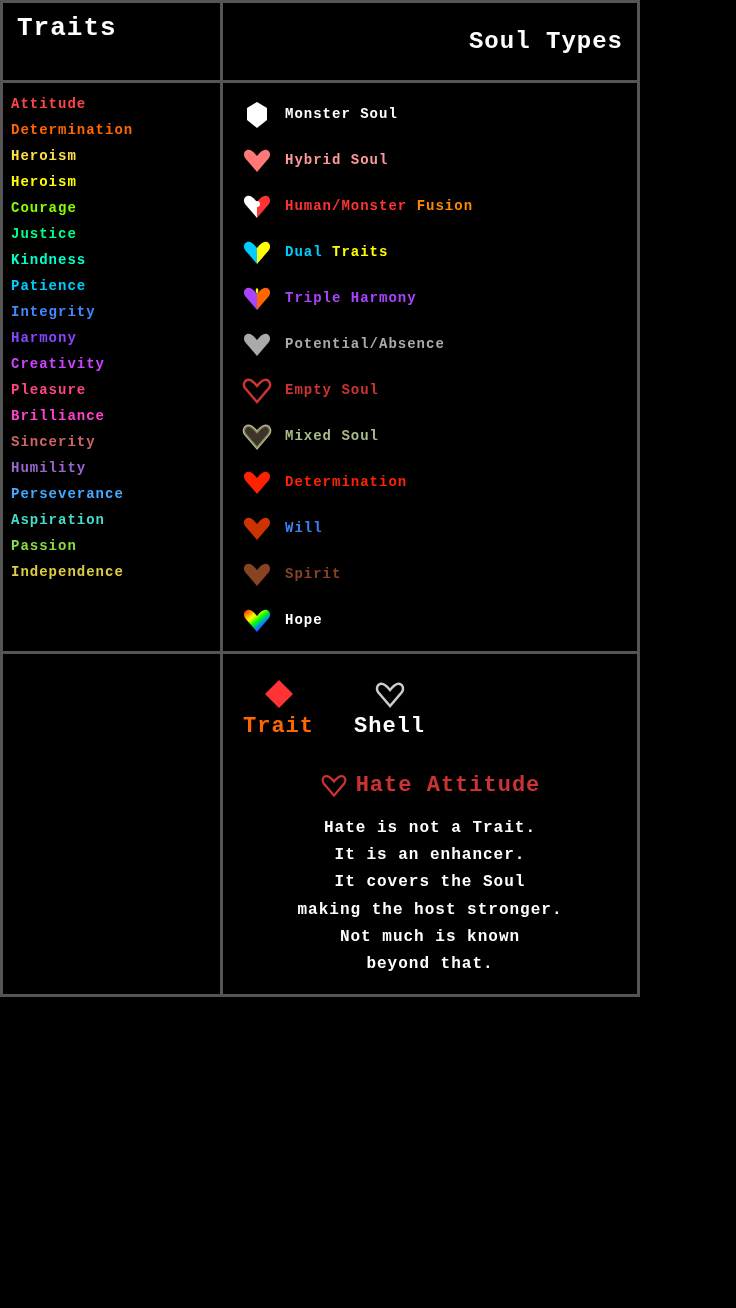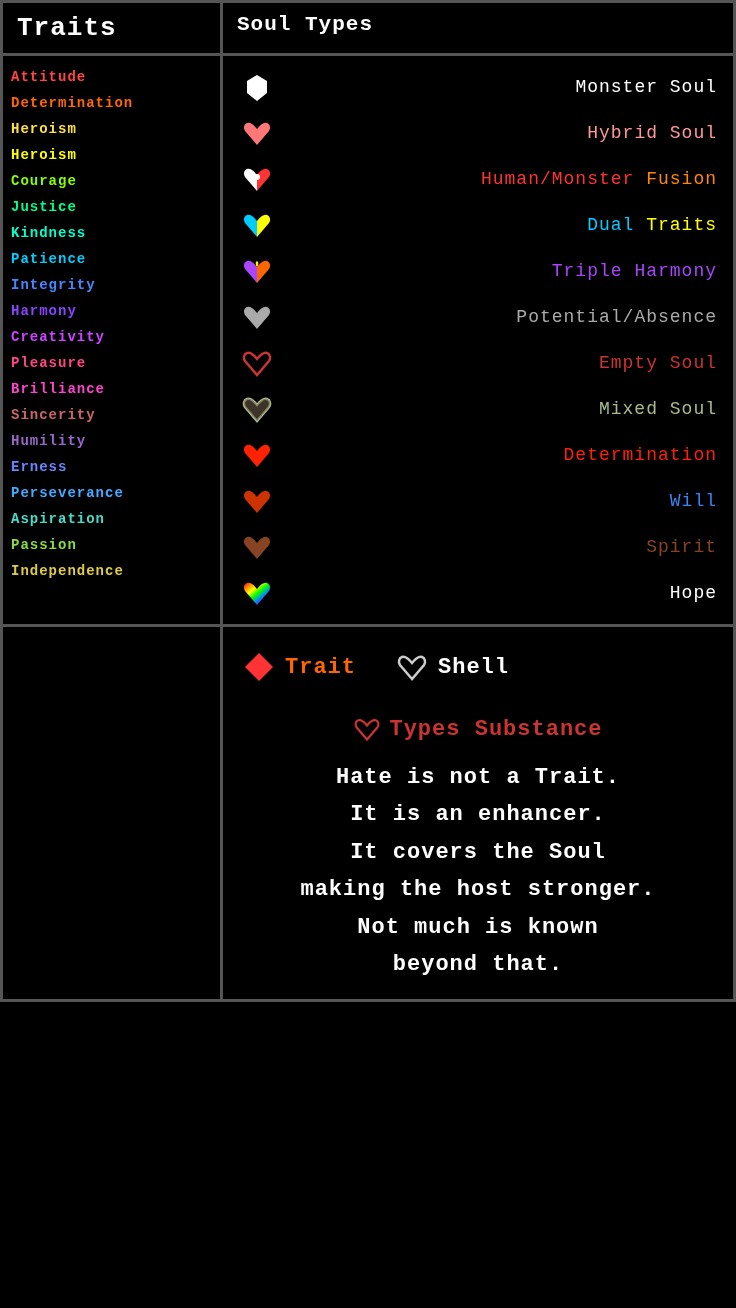--- a/index.html
+++ b/index.html
@@ -6,21 +6,21 @@
 
     body {
       background: #000;
       font-family: 'Courier New', Courier, monospace;
       width: 736px;
       min-height: 1308px;
       overflow-x: hidden;
     }
 
     .table-container {
-      width: 736px;
+      width: 640px;
       border: 3px solid #555;
     }
 
     
     .header-row {
       display: flex;
       border-bottom: 3px solid #555;
     }
 
     .header-traits {
@@ -32,24 +32,24 @@
       font-weight: bold;
       padding: 10px 14px;
       border-right: 3px solid #555;
       letter-spacing: 1px;
     }
 
     .header-soul-types {
       flex: 1;
       background: #000;
       color: #fff;
-      font-size: 21px;
-      font-weight: bold;
-      padding: 10px 14px;
-      text-align: left;
+      font-size: 24px;
+      font-weight: bold;
+      padding: 25px 14px;
+      text-align: right;
       letter-spacing: 1px;
     }
 
     
     .content-row {
       display: flex;
       border-bottom: 3px solid #555;
     }
 
     
@@ -72,24 +72,23 @@
     .soul-types-column {
       flex: 1;
       padding: 8px 16px;
       background: #000;
     }
 
     .soul-entry {
       display: flex;
       align-items: center;
       padding: 5px 0;
-      font-size: 18px;
-      font-weight: normal;
-      letter-spacing: 1px;
-      justify-content: space-between;
+      font-size: 14px;
+      font-weight: bold;
+      letter-spacing: 1px;
     }
 
     .soul-icon {
       margin-right: 10px;
       width: 36px;
       height: 36px;
       display: inline-flex;
       align-items: center;
       justify-content: center;
       flex-shrink: 0;
@@ -118,46 +117,47 @@
       display: flex;
       align-items: center;
       gap: 40px;
       margin-bottom: 24px;
       padding: 8px 0;
     }
 
     .legend-item {
       display: flex;
       align-items: center;
-      gap: 10px;
+      gap: 4px;
       font-size: 22px;
       font-weight: bold;
       color: #fff;
       letter-spacing: 1px;
+      flex-direction: column;
     }
 
     .hate-section {
       text-align: center;
     }
 
     .hate-title {
       display: flex;
       align-items: center;
       justify-content: center;
       gap: 8px;
       font-size: 22px;
       font-weight: bold;
       color: #cc3333;
       margin-bottom: 16px;
       letter-spacing: 1px;
     }
 
     .hate-description {
       color: #fff;
-      font-size: 22px;
+      font-size: 16px;
       font-weight: bold;
       line-height: 1.7;
       text-align: center;
       letter-spacing: 1px;
     }
   </style>
 </head>
 <body>
 
 <div class="table-container">
@@ -183,21 +183,20 @@
       <div class="trait-item" style="color:#00ff88">Justice</div>
       <div class="trait-item" style="color:#00ffcc">Kindness</div>
       <div class="trait-item" style="color:#00ccff">Patience</div>
       <div class="trait-item" style="color:#4488ff">Integrity</div>
       <div class="trait-item" style="color:#8844ff">Harmony</div>
       <div class="trait-item" style="color:#cc44ff">Creativity</div>
       <div class="trait-item" style="color:#ff4488">Pleasure</div>
       <div class="trait-item" style="color:#ff44cc">Brilliance</div>
       <div class="trait-item" style="color:#cc6666">Sincerity</div>
       <div class="trait-item" style="color:#9966cc">Humility</div>
-      <div class="trait-item" style="color:#6688ff">Erness</div>
       <div class="trait-item" style="color:#44aaff">Perseverance</div>
       <div class="trait-item" style="color:#44ddcc">Aspiration</div>
       <div class="trait-item" style="color:#88dd44">Passion</div>
       <div class="trait-item" style="color:#ddcc44">Independence</div>
 
     </div>
 
     <div class="soul-types-column">
 
       <div class="soul-entry">
@@ -356,21 +355,21 @@
           </svg>
           <span style="color:#ffffff">Shell</span>
         </div>
       </div>
 
       <div class="hate-section">
         <div class="hate-title">
           <svg width="28" height="28" viewBox="0 0 32 32">
             <path d="M16,28 L4,14 C2,11 3,7 6,6 C9,5 12,7 16,12 C20,7 23,5 26,6 C29,7 30,11 28,14 Z" fill="none" stroke="#cc3333" stroke-width="2.5"></path>
           </svg>
-          <span>Types Substance</span>
+          <span>Hate Attitude</span>
         </div>
         <div class="hate-description">
           Hate is not a Trait.<br>
           It is an enhancer.<br>
           It covers the Soul<br>
           making the host stronger.<br>
           Not much is known<br>
           beyond that.
         </div>
       </div>

